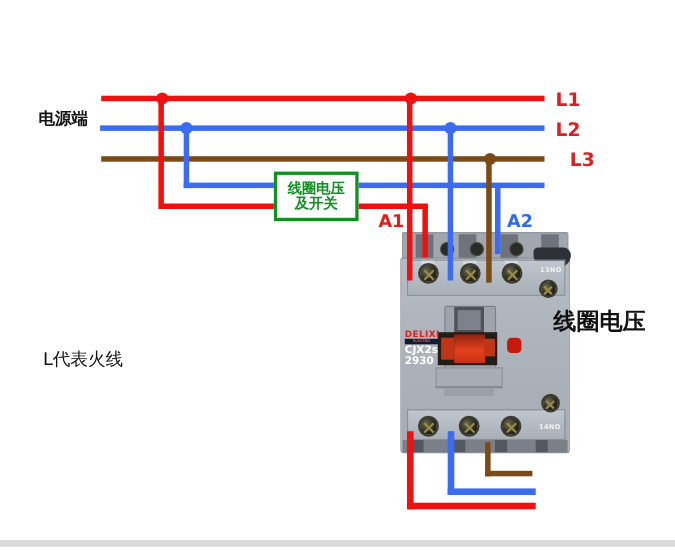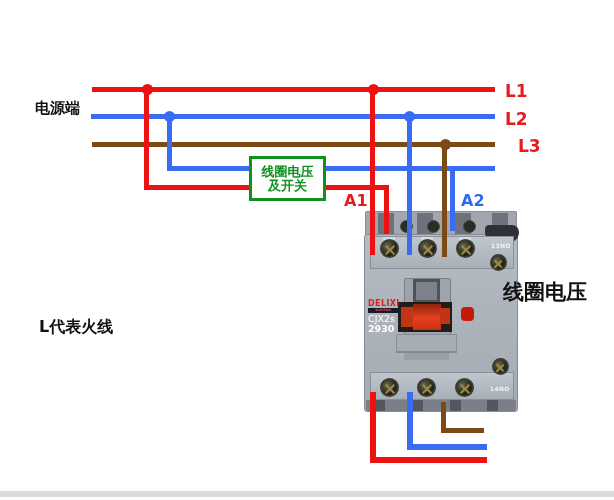--- a/index.html
+++ b/index.html
@@ -18,21 +18,21 @@
   .brown{background:var(--line-brown);}
   .dot{position:absolute;width:11px;height:11px;border-radius:50%;z-index:21;}
   
   .lbl{position:absolute;z-index:40;white-space:nowrap;}
   .lbl-red{color:var(--label-red);}
   .lbl-blue{color:var(--label-blue);}
   .phase-lbl{font-size:17px;font-weight:600;}
   .coil-lbl{font-size:16px;font-weight:600;}
   .power-lbl{font-size:15px;font-weight:bold;color:#111;}
   .title{font-size:30px;font-weight:bold;color:#111;}
-  .subtitle{font-size:16px;font-weight:700;color:#111;}
+  .subtitle{font-size:16px;font-weight:400;color:#111;}
   .note{font-size:13px;font-weight:bold;color:#111;}
   .coil-voltage{font-size:21px;font-weight:600;line-height:22px;color:#111;}
   .output-lbl{font-size:17px;font-weight:bold;color:#111;}
   
   .ctrl-box{position:absolute;left:249px;top:156px;width:77px;height:45px;z-index:30;
             background:#fff;border:3px solid var(--control-green);box-sizing:border-box;
             box-shadow:inset 0 0 0 1px #fff;display:flex;flex-direction:column;
             align-items:center;justify-content:center;}
   .ctrl-box span{color:var(--control-green);font-size:13px;font-weight:bold;line-height:14px;}
   
@@ -65,21 +65,21 @@
   .redtab{position:absolute;background:#c23514;}
   .redcenter{position:absolute;left:49px;top:93px;width:28px;height:26px;
              background:linear-gradient(180deg,#8f2410,#e5411d 55%,#c93014);}
   .mechbase{position:absolute;left:32px;top:123px;width:61px;height:19px;background:#a7adb5;
             border:1px solid #8a9098;border-bottom:2px solid #848a92;box-sizing:border-box;}
   .mechstep{position:absolute;left:40px;top:142px;width:45px;height:7px;background:#99a0a8;}
   .inddot{position:absolute;left:97px;top:96px;width:13px;height:14px;background:#c5190c;border-radius:4px;}
   .brand{position:absolute;left:4px;top:88px;font-size:8px;font-weight:800;color:#dc2020;letter-spacing:.4px;}
   .brandstrip{position:absolute;left:4px;top:97px;width:31px;height:5px;background:#141b2f;
               color:#e05050;font-size:3px;line-height:5px;text-align:center;font-weight:bold;}
-  .model{position:absolute;left:4px;top:102px;font-size:9.5px;font-weight:normal;color:#fff;text-align:center;}
+  .model{position:absolute;left:4px;top:102px;font-size:9.5px;font-weight:bold;color:#fff;text-align:center;}
   .modelnum{position:absolute;left:4px;top:112px;font-size:9.5px;font-weight:bold;color:#fff;}
   .botstrip{position:absolute;left:2px;top:189px;width:150px;height:11px;background:#7b8088;
             border-radius:0 0 2px 2px;}
   .bnotch{position:absolute;top:0;width:11px;height:11px;background:#53575e;}
   .divider{position:absolute;left:0;top:491px;width:614px;height:6px;background:#dadada;z-index:5;}
 </style>
 </head>
 <body>
 
 <div class="stage">

